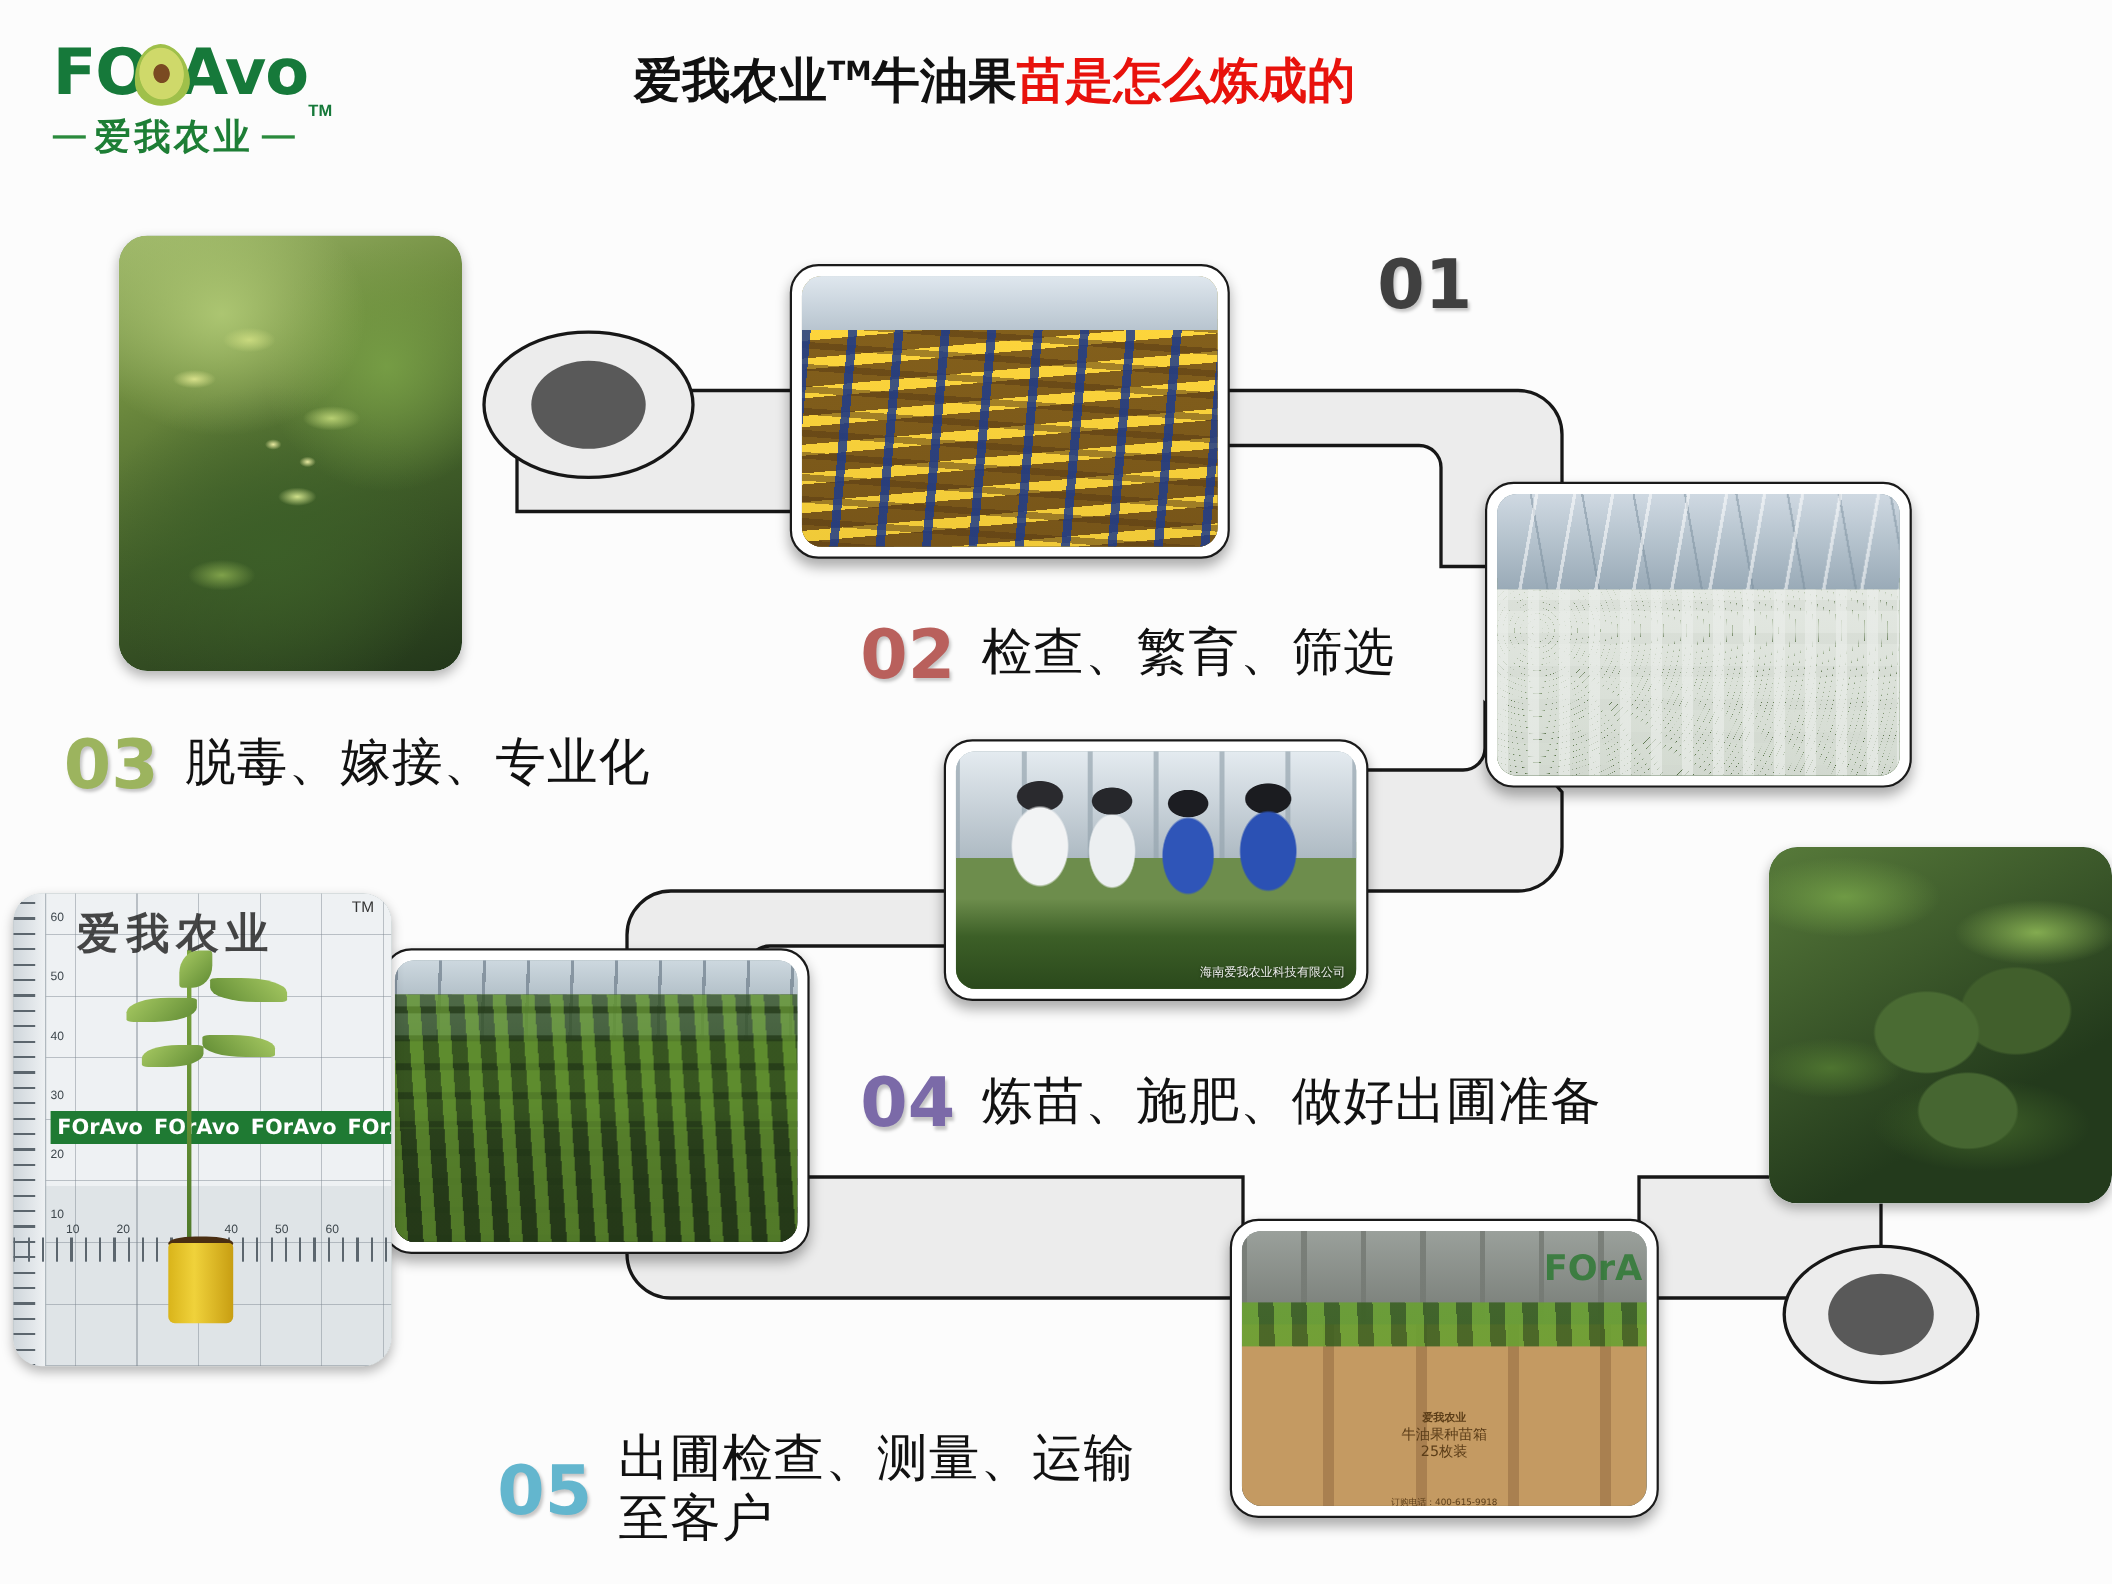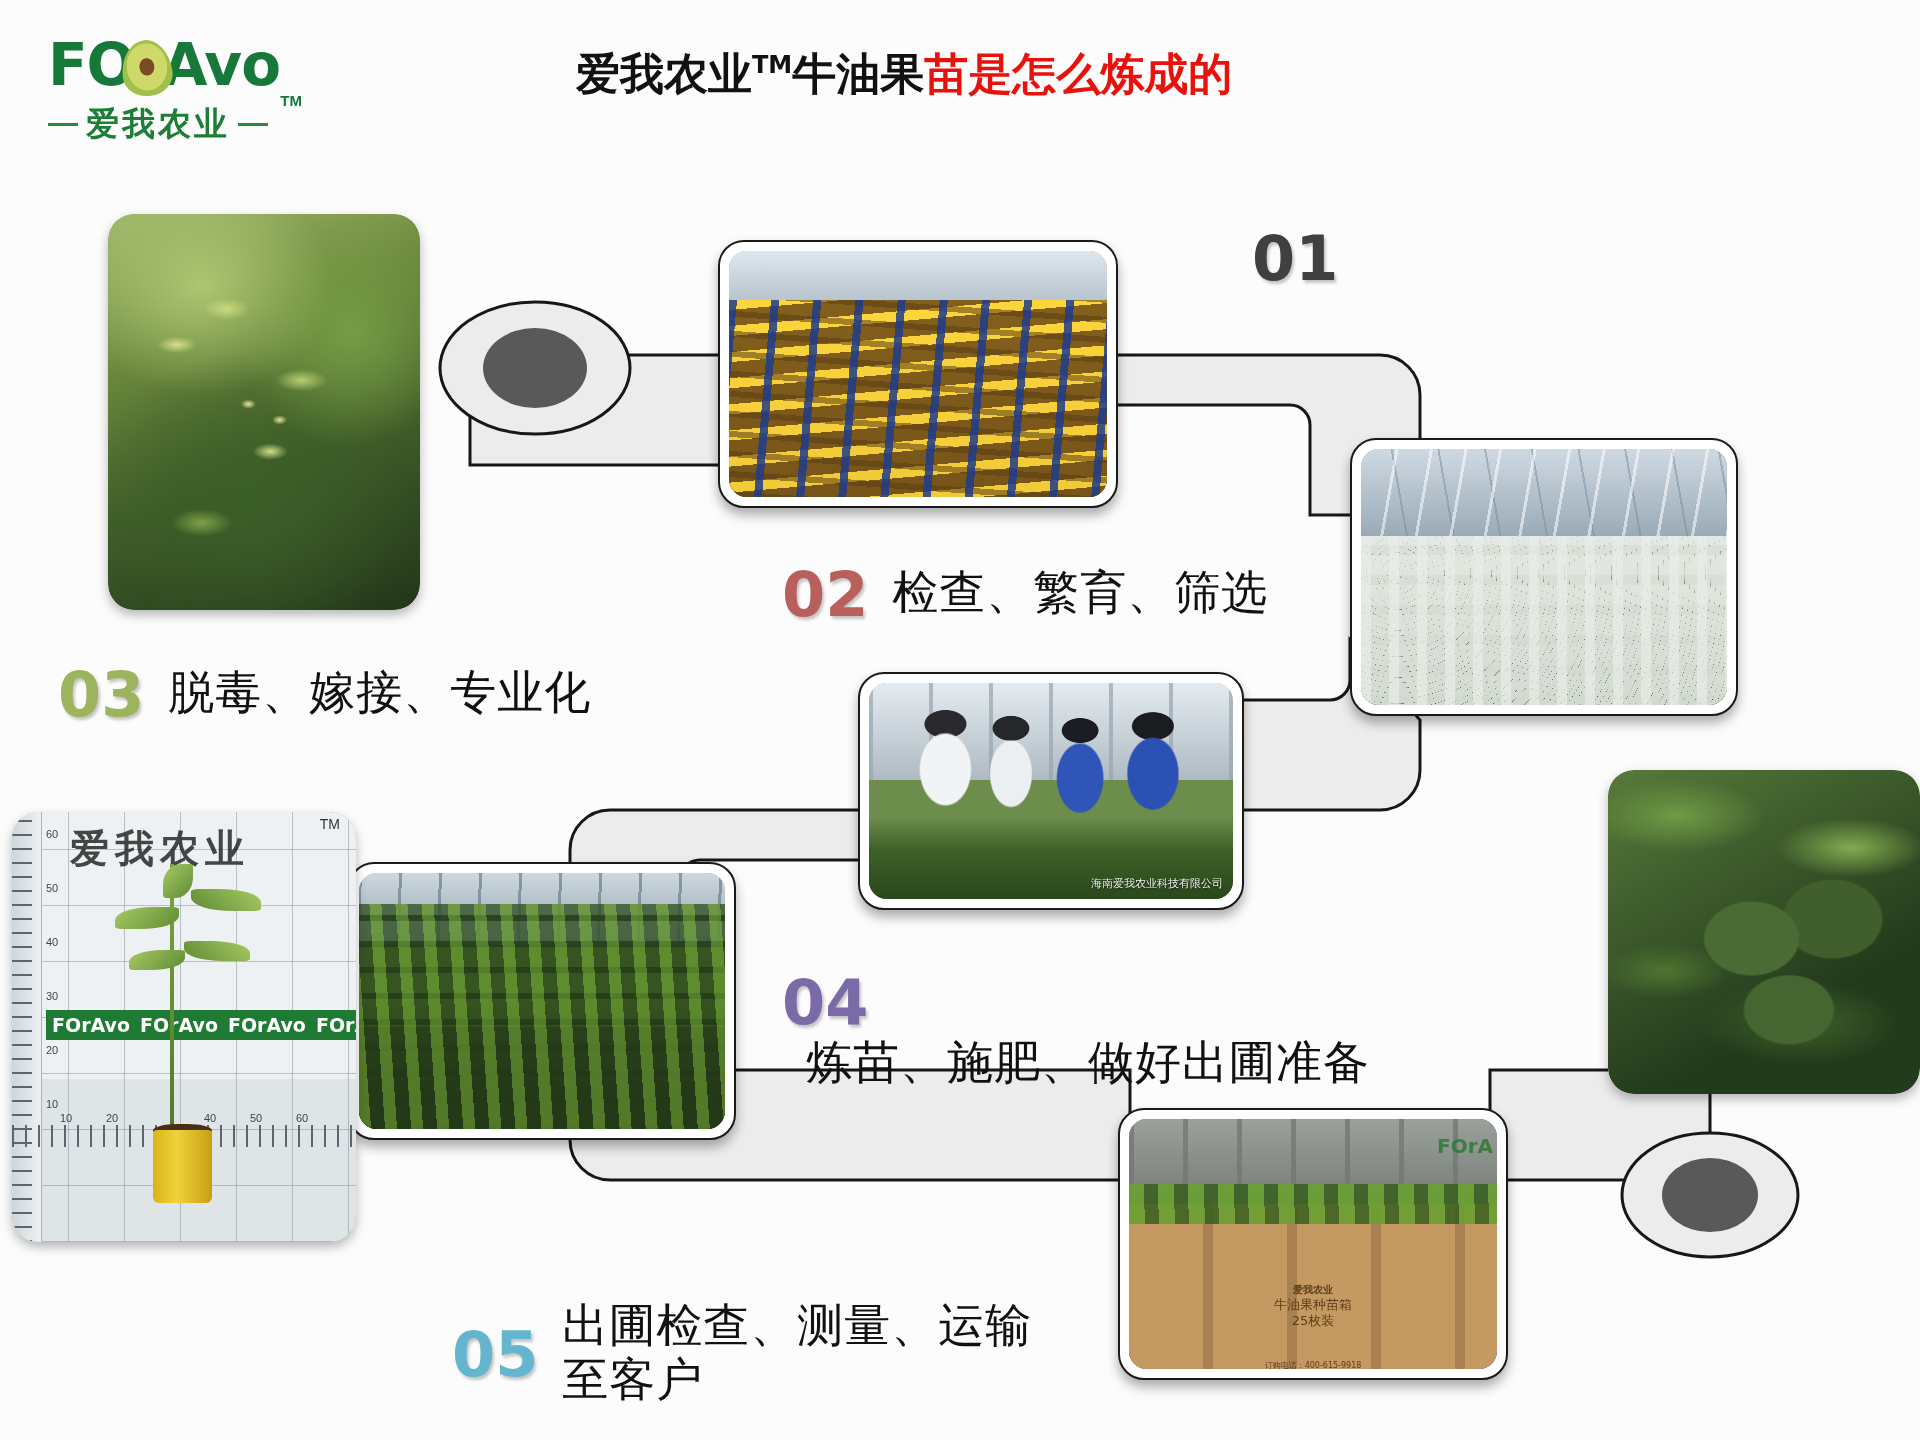--- a/index.html
+++ b/index.html
@@ -201,21 +201,21 @@
 
   .wm-small { position:absolute; right:10px; bottom:8px; font-size:11px;
      color:rgba(255,255,255,.92); font-family:"DejaVu Sans",sans-serif;
      text-shadow:0 1px 2px rgba(0,0,0,.7); white-space:nowrap; }
   .box-label { position:absolute; left:36%; top:66%; width:28%; text-align:center;
      color:#5b3d18; font-family:"DejaVu Sans",sans-serif; line-height:1.25; }
   .box-label .b1 { font-size:10px; font-weight:700; }
   .box-label .b2 { font-size:13px; }
   .box-label .b3 { font-size:8px;margin-top:32px; }
   .box-foravo { position:absolute; right:4px; top:6%; color:#2f7a35; font-weight:700;
-     font-size:20px; font-family:"DejaVu Sans",sans-serif; opacity:.85; }
+     font-size:32px; font-family:"DejaVu Sans",sans-serif; opacity:.85; }
 
   
   .step { position:absolute; display:flex; align-items:flex-start; white-space:nowrap; }
   .step-num {
     font-family:"DejaVu Sans","Liberation Sans",sans-serif;
     font-weight:700; font-size:62px; line-height:62px;
     text-shadow: 2px 3px 3px rgba(0,0,0,.22);
   }
   .step-txt {
     font-family:"DejaVu Sans","Liberation Sans",sans-serif;
@@ -368,21 +368,21 @@
   <div class="step" style="left:782px; top:564px;">
     <span class="step-num" style="color:#b9605c">02</span>
     <span class="step-txt">检查、繁育、筛选</span>
   </div>
 
   <div class="step" style="left:58px; top:664px;">
     <span class="step-num" style="color:#9cb45e">03</span>
     <span class="step-txt">脱毒、嫁接、专业化</span>
   </div>
 
-  <div class="step" style="left:782px; top:972px;flex-direction:column;">
+  <div class="step" style="left:782px; top:972px;">
     <span class="step-num" style="color:#7b6aa8">04</span>
     <span class="step-txt">炼苗、施肥、做好出圃准备</span>
   </div>
 
   <div class="step" style="left:452px; top:1298px;">
     <span class="step-num" style="color:#63b6ce; margin-top:26px;">05</span>
     <div class="step-txt two">
       <div>出圃检查、测量、运输</div>
       <div>至客户</div>
     </div>

